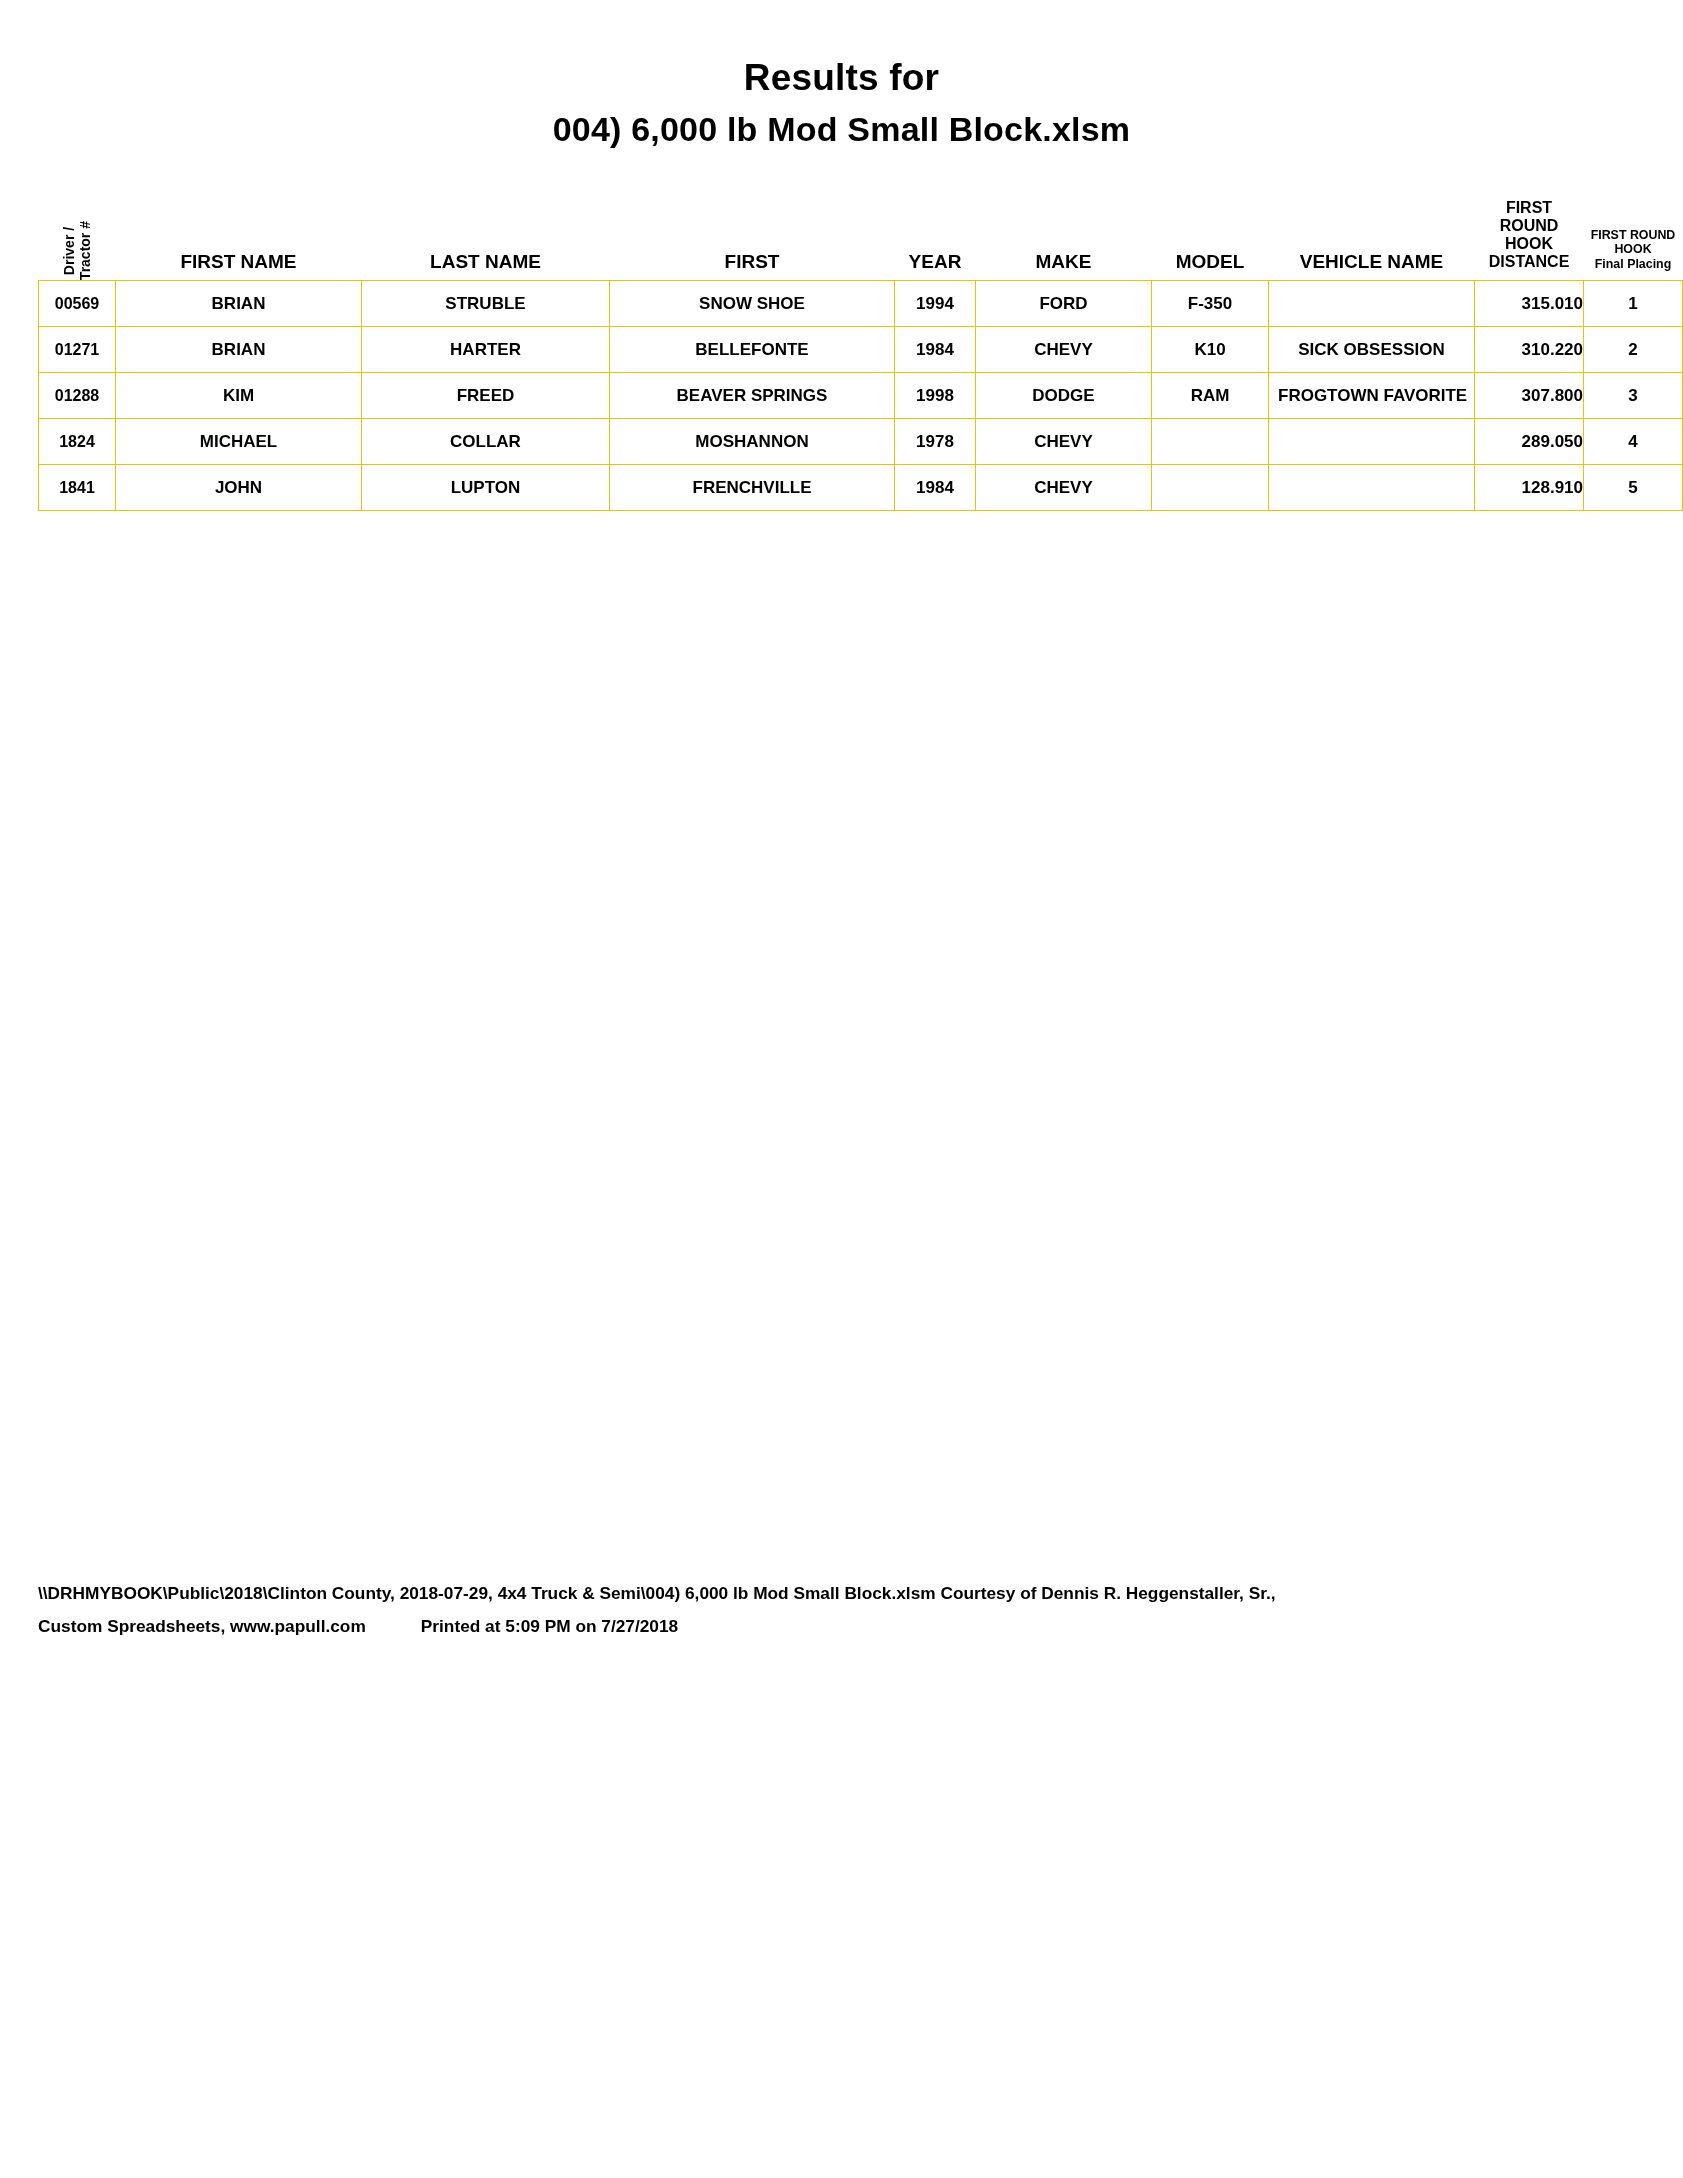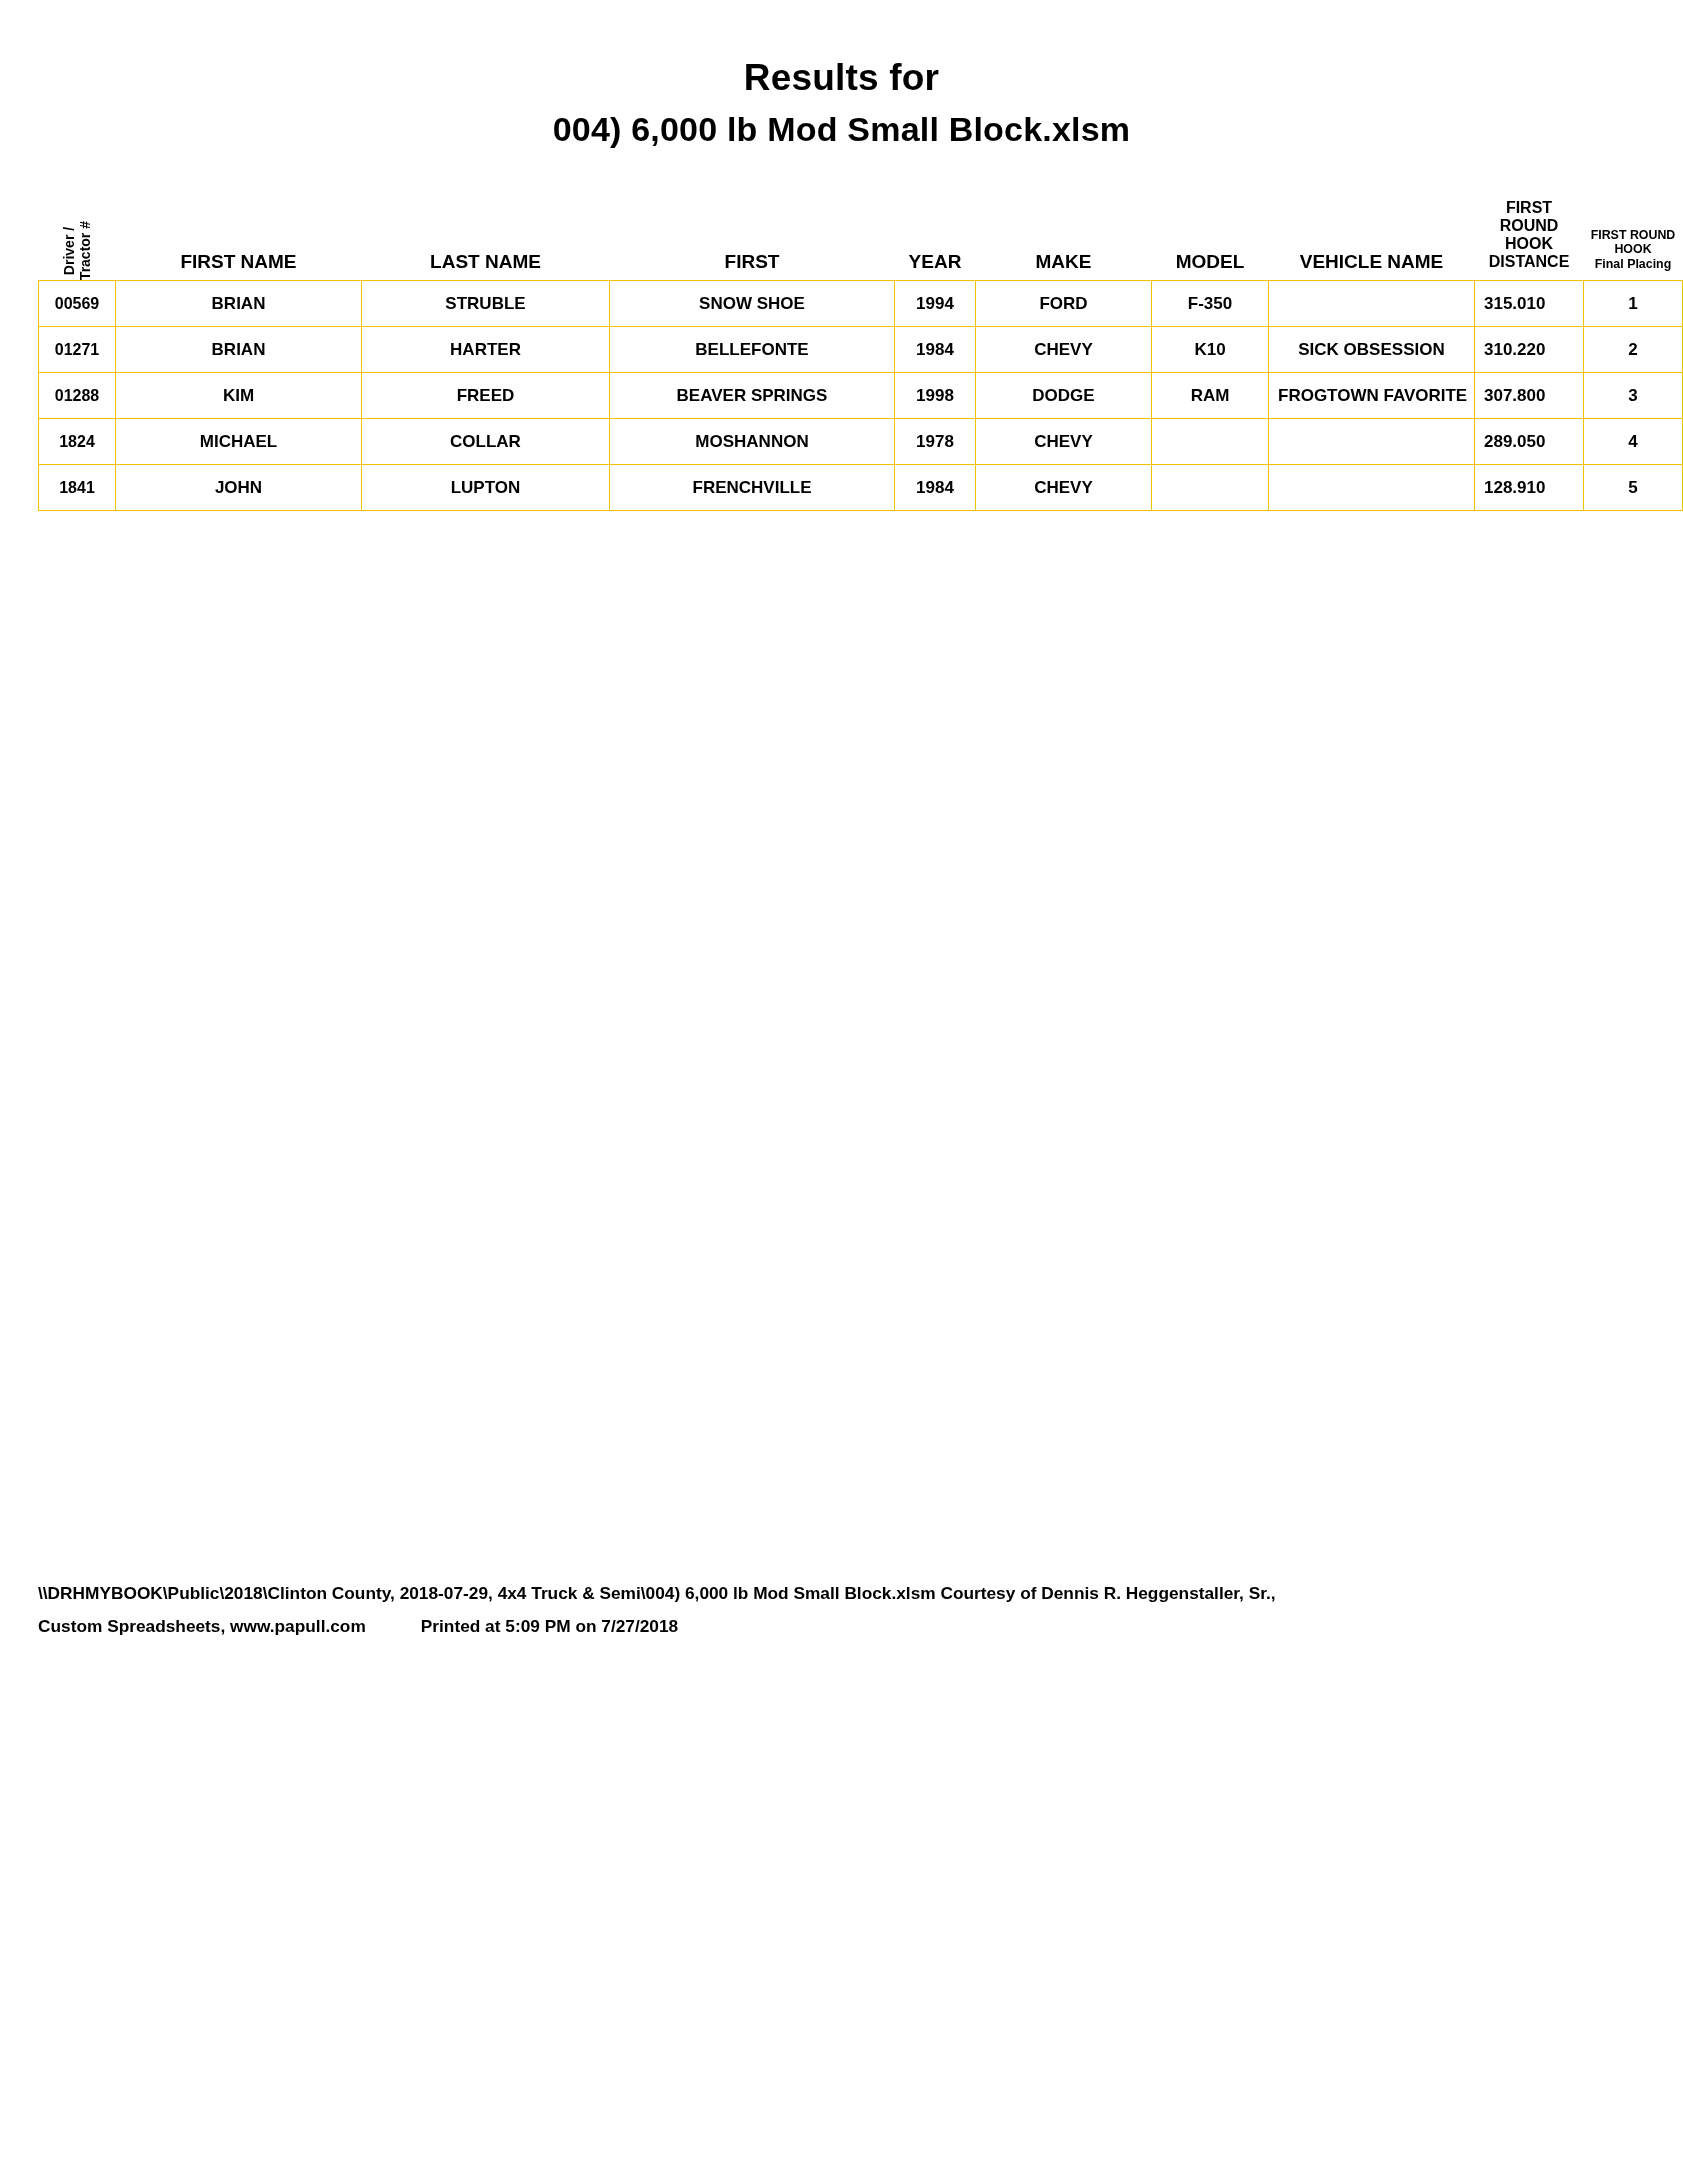--- a/index.html
+++ b/index.html
@@ -102,21 +102,21 @@
     font-weight: bold;
     border: 1.6px solid #f2c200;
     height: 45px;
     padding: 0 9px;
     vertical-align: middle;
     white-space: nowrap;
     overflow: hidden;
   }
   tbody td.c-id { text-align: center; font-size: 16px; padding: 0 2px; }
   tbody td.c-left { text-align: center; }
-  tbody td.c-right { text-align: left; padding-right: 12px; }
+  tbody td.c-right { text-align: right; padding-right: 0; }
   tbody td.c-center { text-align: center; }
 
   .footer {
     position: absolute;
     left: 38px;
     right: 38px;
     bottom: 65px;
     font-size: 17.3px;
     font-weight: bold;
     line-height: 1.9;

